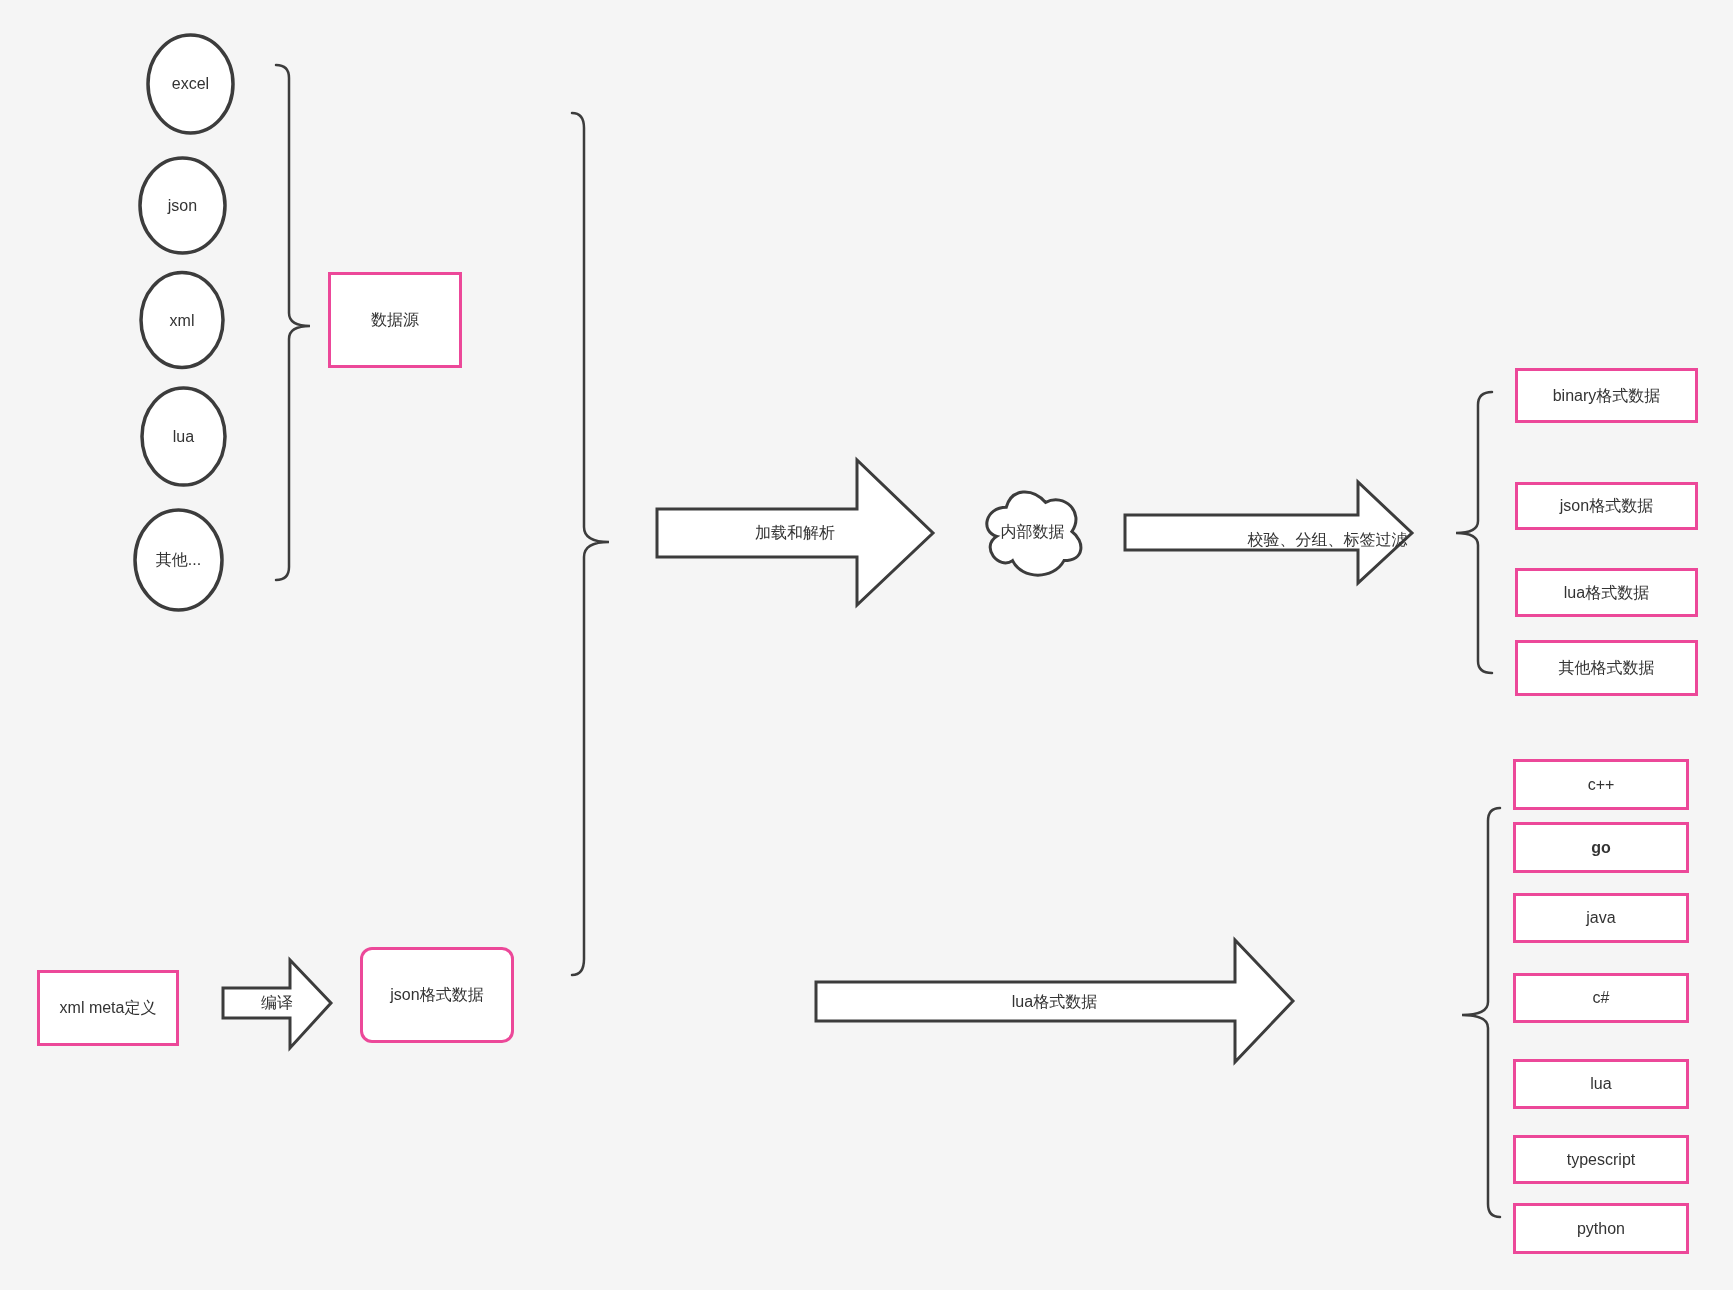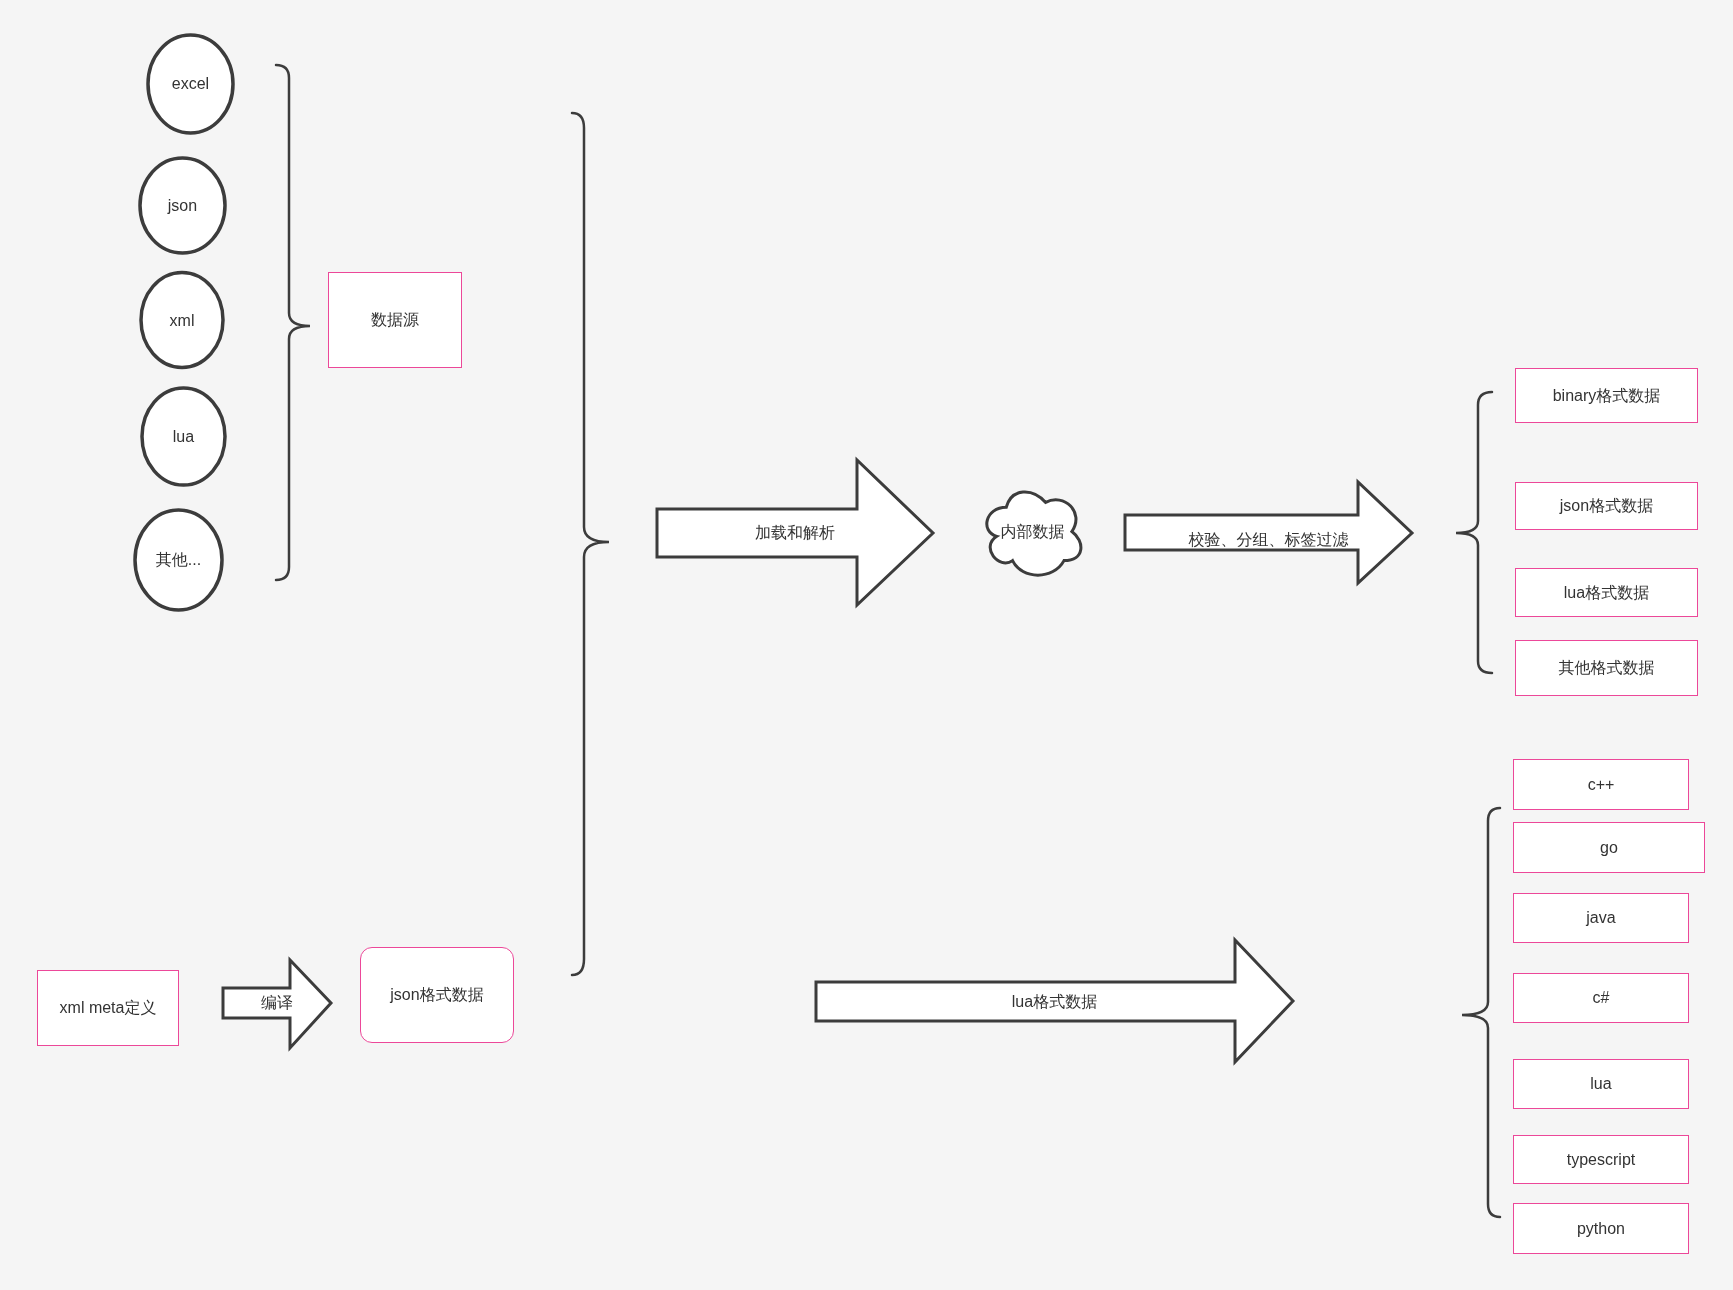--- a/index.html
+++ b/index.html
@@ -22,21 +22,21 @@
     display: flex;
     align-items: center;
     justify-content: center;
     text-align: center;
     color: #333333;
     font-size: 16px;
     line-height: 1.25;
   }
   .box {
     background: #ffffff;
-    border: 1px solid #ec4899;
+    border: 3px solid #ec4899;
     padding: 2px 6px;
   }
   .rounded { border-radius: 12px; }
   .shape-stroke { stroke: #3c3c3c; fill: #ffffff; }
   .brace { stroke: #3c3c3c; fill: none; stroke-width: 2.5; stroke-linecap: round; }
 </style>
 </head>
 <body>
 
 <div class="canvas">
@@ -77,33 +77,33 @@
   <div class="node" style="left:148px; top:35px;  width:85px; height:98px;">excel</div>
   <div class="node" style="left:140px; top:158px; width:85px; height:95px;">json</div>
   <div class="node" style="left:141px; top:273px; width:82px; height:95px;">xml</div>
   <div class="node" style="left:142px; top:388px; width:83px; height:97px;">lua</div>
   <div class="node" style="left:135px; top:510px; width:87px; height:100px;">其他...</div>
 
   <div class="node box" style="left:328px; top:272px; width:134px; height:96px;">数据源</div>
 
   <div class="node" style="left:657px;  top:509px; width:276px; height:48px;">加载和解析</div>
   <div class="node" style="left:980px;  top:483px; width:105px; height:97px;">内部数据</div>
-  <div class="node" style="left:1125px; top:515px; width:287px; height:49px;">校验、分组、标签过滤</div>
+  <div class="node" style="left:1184px; top:515px; width:287px; height:49px;">校验、分组、标签过滤</div>
   <div class="node" style="left:816px;  top:982px; width:477px; height:39px;">lua格式数据</div>
 
   <div class="node box" style="left:37px;  top:970px; width:142px; height:76px;">xml meta定义</div>
   <div class="node" style="left:223px; top:988px; width:108px; height:30px;">编译</div>
   <div class="node box rounded" style="left:360px; top:947px; width:154px; height:96px;">json格式数据</div>
 
   <div class="node box" style="left:1515px; top:368px; width:183px; height:55px;">binary格式数据</div>
   <div class="node box" style="left:1515px; top:472px; width:183px; height:48px;margin-top:10px;">json格式数据</div>
   <div class="node box" style="left:1515px; top:568px; width:183px; height:49px;">lua格式数据</div>
   <div class="node box" style="left:1515px; top:640px; width:183px; height:56px;">其他格式数据</div>
 
   <div class="node box" style="left:1513px; top:759px;  width:176px; height:51px;">c++</div>
-  <div class="node box" style="left:1513px; top:822px;  width:192px; height:51px;">go</div>
+  <div class="node box" style="left:1513px; top:822px;  width:176px; height:51px;font-weight:bold;">go</div>
   <div class="node box" style="left:1513px; top:893px;  width:176px; height:50px;">java</div>
   <div class="node box" style="left:1513px; top:973px;  width:176px; height:50px;">c#</div>
   <div class="node box" style="left:1513px; top:1059px; width:176px; height:50px;">lua</div>
   <div class="node box" style="left:1513px; top:1135px; width:176px; height:49px;">typescript</div>
   <div class="node box" style="left:1513px; top:1203px; width:176px; height:51px;">python</div>
 
 </div>
 
 </body></html>

